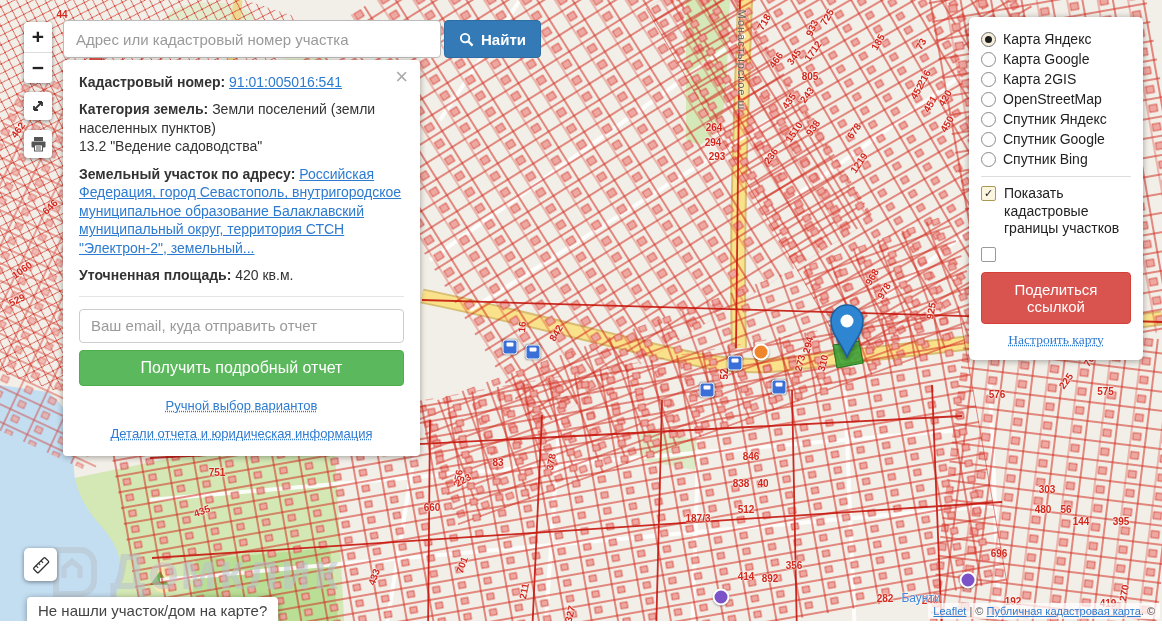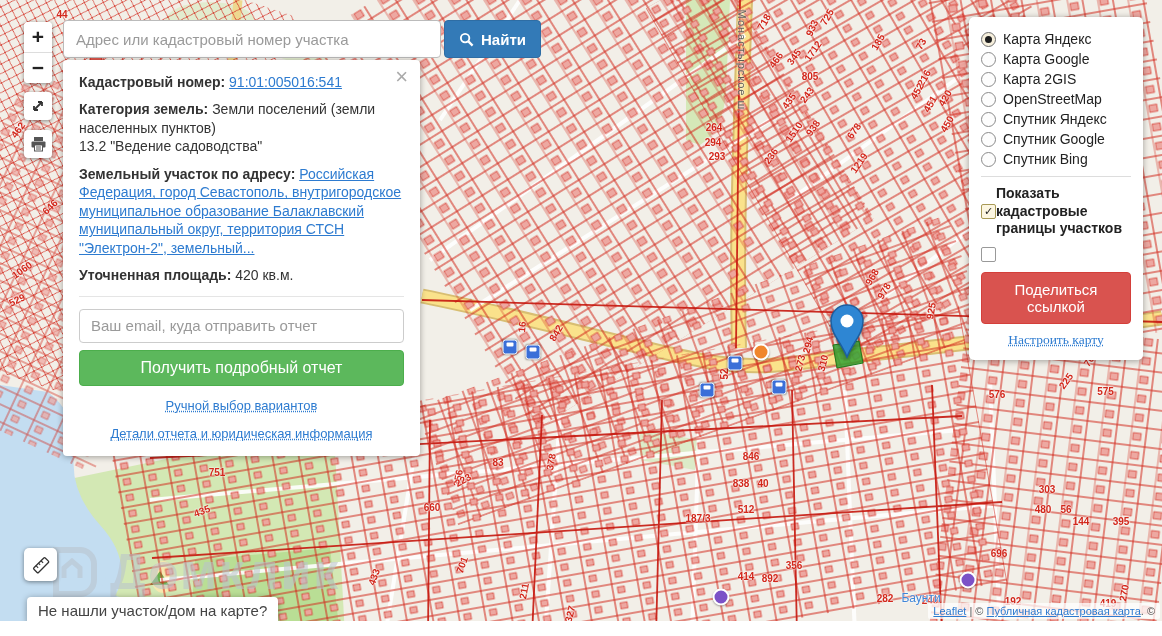--- a/index.html
+++ b/index.html
@@ -55,21 +55,21 @@
   #email-input::placeholder{color:#9a9a9a;}
   #report-btn{display:block;width:100%;height:36px;margin-top:7px;background:#5cb85c;border:1px solid #4cae4c;border-radius:4px;color:#fff;font-size:16px;cursor:pointer;font-family:inherit;}
   .centerlink{display:block;text-align:center;font-size:13px;margin-top:11px;}
 
   
   #layers-panel{left:969px;top:17px;width:174px;z-index:7;padding:10px 12px 12px;font-size:14px;color:#222;box-sizing:border-box;border-radius:5px;}
   .lrow{display:flex;align-items:center;gap:7px;margin:4px 0;cursor:pointer;}
   .radio{flex:0 0 auto;width:13px;height:13px;border:1px solid #8a8a8a;border-radius:50%;background:#fdfdfd;position:relative;}
   .radio.sel{background:#f6efdc;border-color:#6d6d6d;}
   .radio.sel::after{content:'';position:absolute;inset:3px;border-radius:50%;background:#1d1d1d;}
-  .orow{display:flex;align-items:center;margin:8px 0;cursor:pointer;font-weight:bold;}
+  .orow{display:flex;align-items:flex-start;gap:8px;margin:8px 0;cursor:pointer;}
   .cbox{flex:0 0 auto;width:13px;height:13px;margin-top:1px;border:1px solid #999;border-radius:2px;background:#fff;font-size:11px;line-height:12px;text-align:center;color:#222;}
   .cbox.checked{background:#fcf6e1;border-color:#a99a56;font-weight:bold;}
   .cbox.checked::after{content:'✓';}
   .olabel{line-height:1.25;}
   .lp-div{border:0;border-top:1px solid #ddd;margin:9px 0 4px;}
   #share-btn{display:block;margin:10px auto 8px;padding:8px 13px;background:#d9534f;border:1px solid #d43f3a;border-radius:4px;color:#fff;font-size:15px;cursor:pointer;font-family:inherit;}
   #customize-link{display:block;text-align:center;font-size:13.5px;font-family:Liberation Serif, serif;}
 
   
   #notfound-box{left:27px;top:597px;z-index:7;padding:5px 11px;font-size:15px;color:#444;cursor:pointer;}

